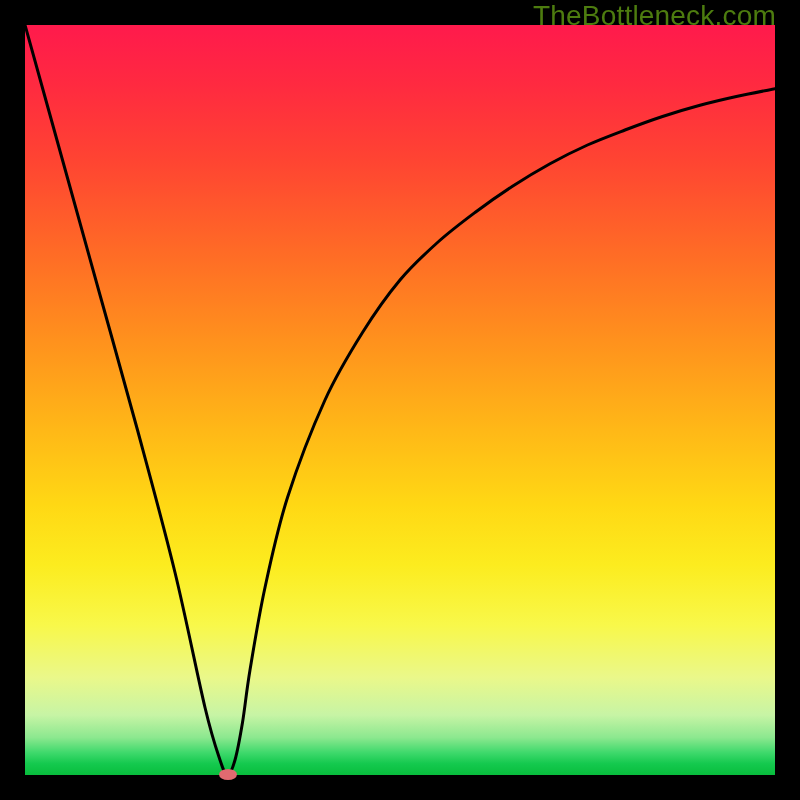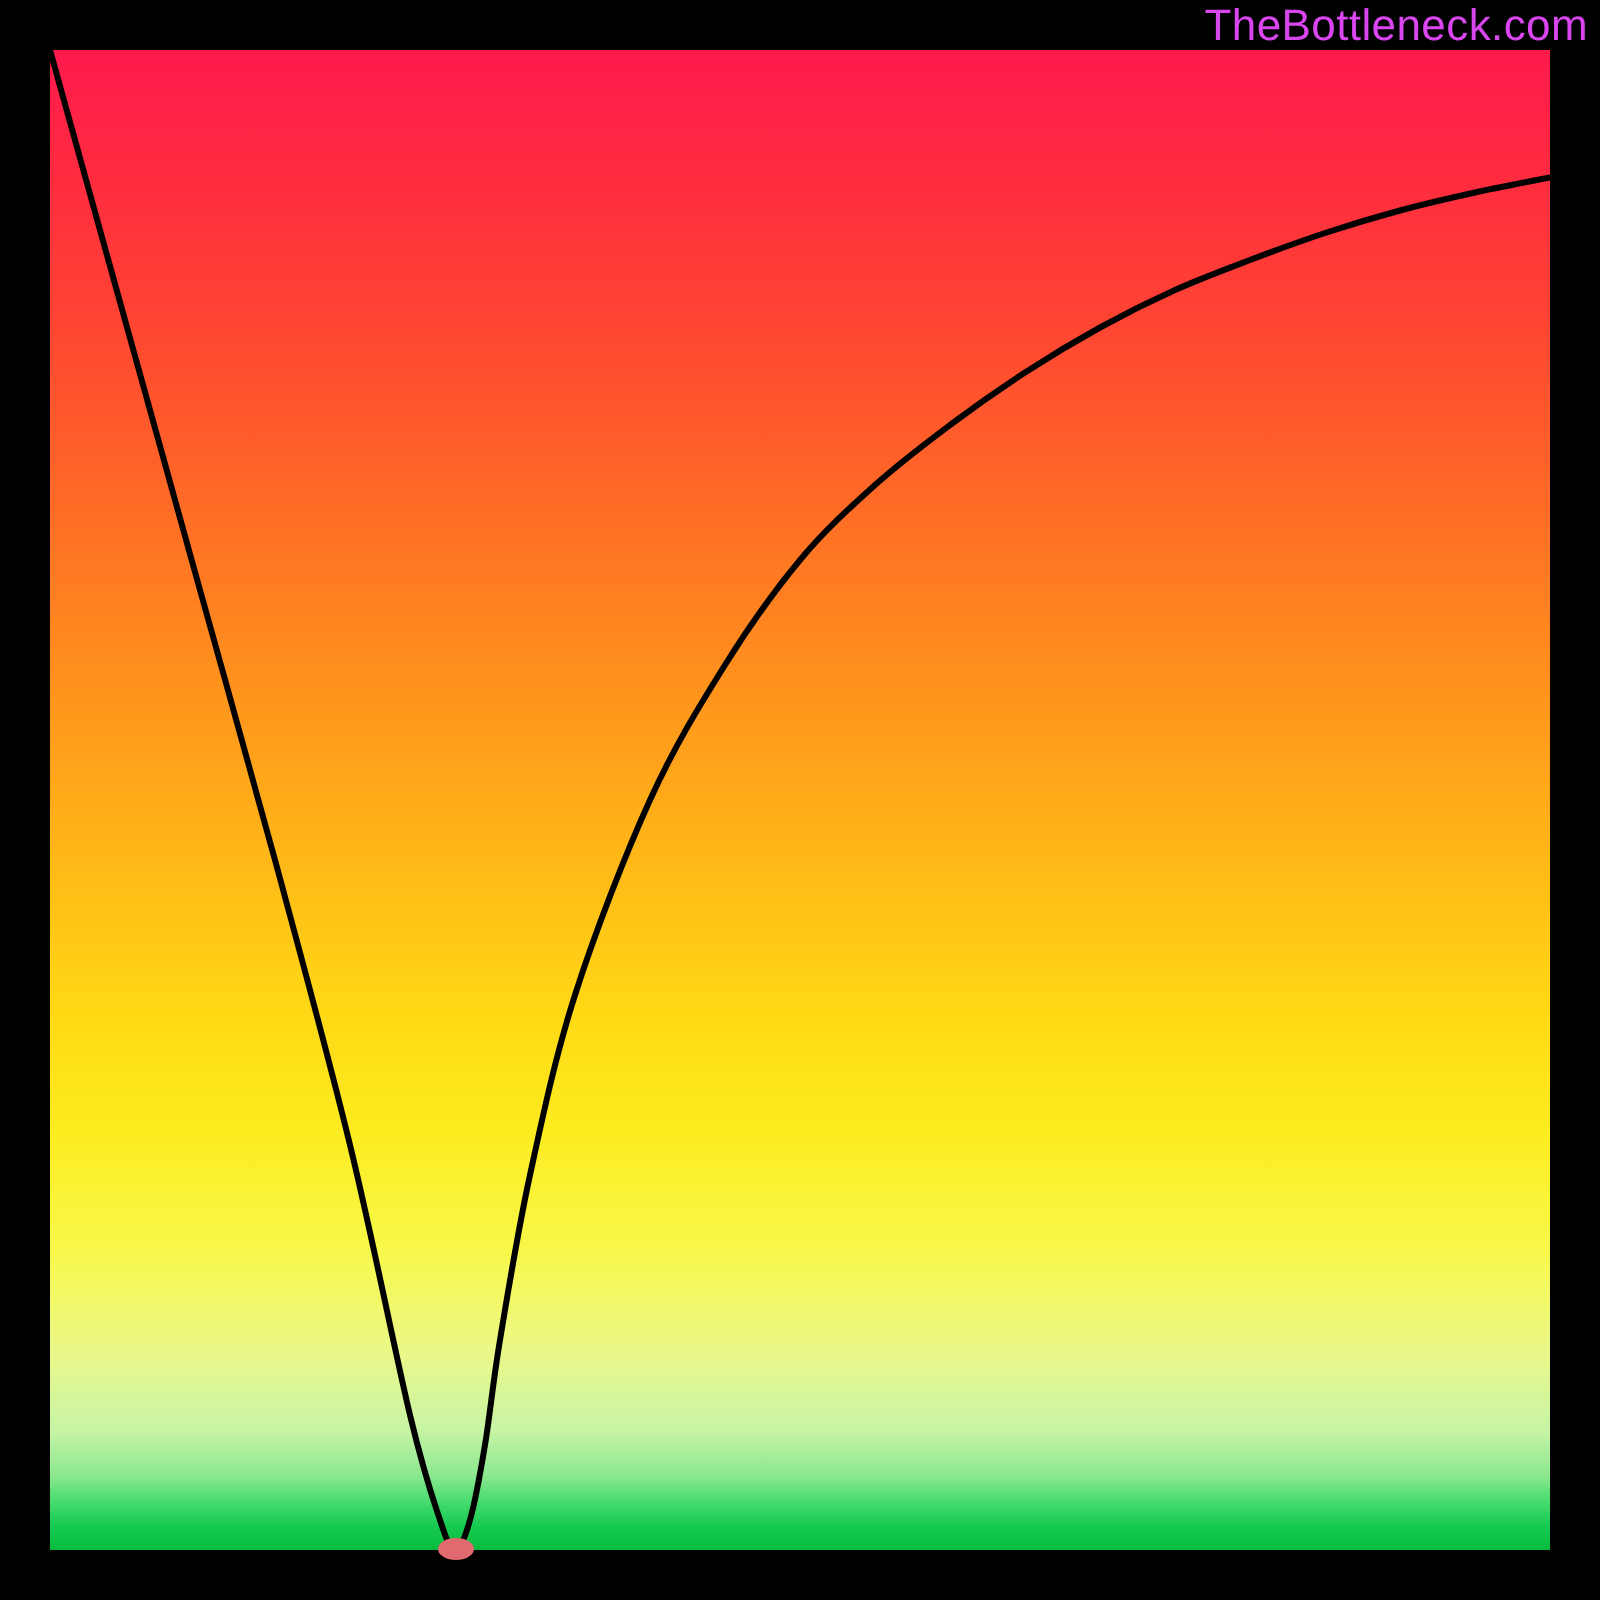--- a/index.html
+++ b/index.html
@@ -49,24 +49,24 @@
 .dot {
   position: absolute;
   width: 18px;
   height: 11px;
   background: #e06a70;
   border-radius: 50%;
 }
 .watermark {
   position: absolute;
   top: 0;
-  right: 6px;
+  right: 24px;
   font-family: Arial, Helvetica, sans-serif;
-  font-size: 22px;
-  color: #d946ef;
+  font-size: 28px;
+  color: #4d7c0f;
   letter-spacing: 0.2px;
 }
 </style>
 </head>
 <body>
 
 <div class="frame">
   <div class="plot-area">
     <svg class="curve" viewBox="0 0 750 750" preserveAspectRatio="none">
       <path fill="none" stroke="#000" stroke-width="3" stroke-linejoin="round" stroke-linecap="round" d="M 0.00 0.00 C 6.25 22.50, 25.00 90.00, 37.50 135.00 C 50.00 180.00, 62.50 225.00, 75.00 270.00 C 87.50 315.00, 100.00 358.75, 112.50 405.00 C 125.00 451.25, 138.75 501.25, 150.00 547.50 C 161.25 593.75, 172.50 651.25, 180.00 682.50 C 187.50 713.75, 191.25 723.75, 195.00 735.00 C 198.75 746.25, 200.00 750.00, 202.50 750.00 C 205.00 750.00, 207.50 743.75, 210.00 735.00 C 212.50 726.25, 215.00 712.50, 217.50 697.50 C 220.00 682.50, 221.25 667.50, 225.00 645.00 C 228.75 622.50, 233.75 591.25, 240.00 562.50 C 246.25 533.75, 252.50 503.75, 262.50 472.50 C 272.50 441.25, 287.50 402.50, 300.00 375.00 C 312.50 347.50, 325.00 327.50, 337.50 307.50 C 350.00 287.50, 362.50 270.00, 375.00 255.00 C 387.50 240.00, 400.00 228.75, 412.50 217.50 C 425.00 206.25, 437.50 196.88, 450.00 187.50 C 462.50 178.13, 475.00 169.38, 487.50 161.25 C 500.00 153.13, 512.50 145.63, 525.00 138.75 C 537.50 131.88, 550.00 125.63, 562.50 120.00 C 575.00 114.38, 587.50 109.75, 600.00 105.00 C 612.50 100.25, 625.00 95.63, 637.50 91.50 C 650.00 87.38, 662.50 83.63, 675.00 80.25 C 687.50 76.88, 700.00 74.00, 712.50 71.25 C 725.00 68.50, 743.75 65.00, 750.00 63.75"></path>

